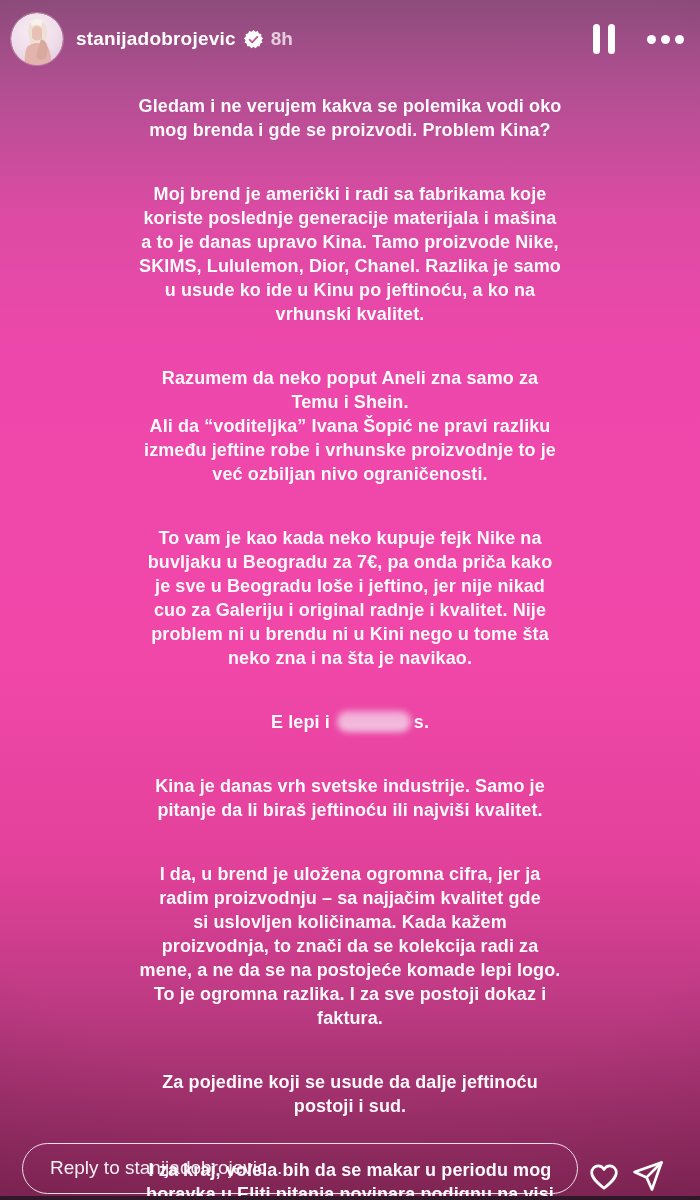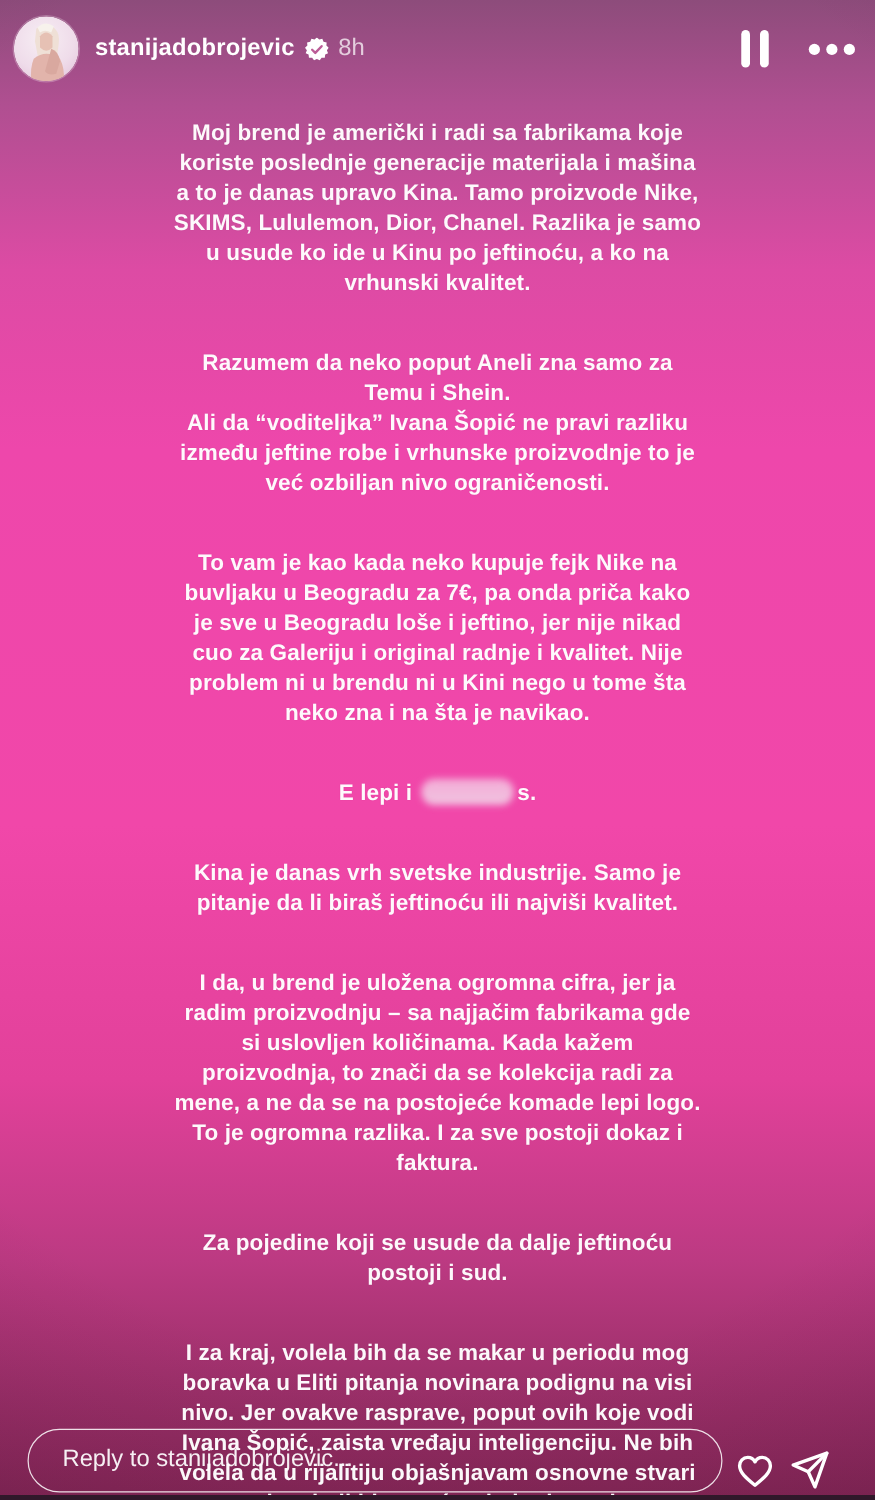--- a/index.html
+++ b/index.html
@@ -41,21 +41,21 @@
     width: 52px; height: 52px; border-radius: 50%;
     overflow: hidden; flex: 0 0 auto; cursor: pointer;
     box-shadow: 0 0 0 1px rgba(255,255,255,0.25);
   }
   .user-row { display: flex; align-items: center; gap: 8px; margin-left: 13px; }
   .username {
     color: #ffffff; font-size: 19px; font-weight: bold; letter-spacing: 0.2px;
     cursor: pointer;
   }
   .badge { width: 19px; height: 19px; display: inline-block; }
-  .timestamp { color: rgba(255,255,255,0.72); font-size: 19px; font-weight: normal; }
+  .timestamp { color: rgba(255,255,255,0.72); font-size: 19px; font-weight: bold; }
   .header-spacer { flex: 1; }
   .header-controls { display: flex; align-items: center; gap: 30px; }
   .pause-btn { display: flex; gap: 8px; cursor: pointer; padding: 2px; }
   .pause-bar { width: 7px; height: 30px; background: #ffffff; border-radius: 3.5px; }
   .more-btn { display: flex; gap: 5px; cursor: pointer; padding: 6px 0; }
   .dot { width: 9px; height: 9px; border-radius: 50%; background: #ffffff; }
 
   
   .story-text {
     position: absolute; top: 70px; left: 20px; right: 20px;
@@ -144,20 +144,22 @@
       </div>
       <div class="more-btn">
         <span class="dot"></span>
         <span class="dot"></span>
         <span class="dot"></span>
       </div>
     </div>
   </div>
 
   <div class="story-text">
+    <p class="story-par">Gledam i ne verujem kakva se polemika vodi oko
+mog brenda i gde se proizvodi. Problem Kina?</p>
     <p class="story-par">Moj brend je američki i radi sa fabrikama koje
 koriste poslednje generacije materijala i mašina
 a to je danas upravo Kina. Tamo proizvode Nike,
 SKIMS, Lululemon, Dior, Chanel. Razlika je samo
 u usude ko ide u Kinu po jeftinoću, a ko na
 vrhunski kvalitet.</p>
     <p class="story-par">Razumem da neko poput Aneli zna samo za
 Temu i Shein.
 Ali da “voditeljka” Ivana Šopić ne pravi razliku
 između jeftine robe i vrhunske proizvodnje to je
@@ -165,21 +167,21 @@
     <p class="story-par">To vam je kao kada neko kupuje fejk Nike na
 buvljaku u Beogradu za 7€, pa onda priča kako
 je sve u Beogradu loše i jeftino, jer nije nikad
 cuo za Galeriju i original radnje i kvalitet. Nije
 problem ni u brendu ni u Kini nego u tome šta
 neko zna i na šta je navikao.</p>
     <p class="story-par"><span>E lepi i</span><span class="blur-pill"></span><span>s.</span></p>
     <p class="story-par">Kina je danas vrh svetske industrije. Samo je
 pitanje da li biraš jeftinoću ili najviši kvalitet.</p>
     <p class="story-par">I da, u brend je uložena ogromna cifra, jer ja
-radim proizvodnju – sa najjačim fabrikama gde
+radim proizvodnju – sa najjačim kvalitet gde
 si uslovljen količinama. Kada kažem
 proizvodnja, to znači da se kolekcija radi za
 mene, a ne da se na postojeće komade lepi logo.
 To je ogromna razlika. I za sve postoji dokaz i
 faktura.</p>
     <p class="story-par">Za pojedine koji se usude da dalje jeftinoću
 postoji i sud.</p>
     <p class="story-par">I za kraj, volela bih da se makar u periodu mog
 boravka u Eliti pitanja novinara podignu na visi
 nivo. Jer ovakve rasprave, poput ovih koje vodi

